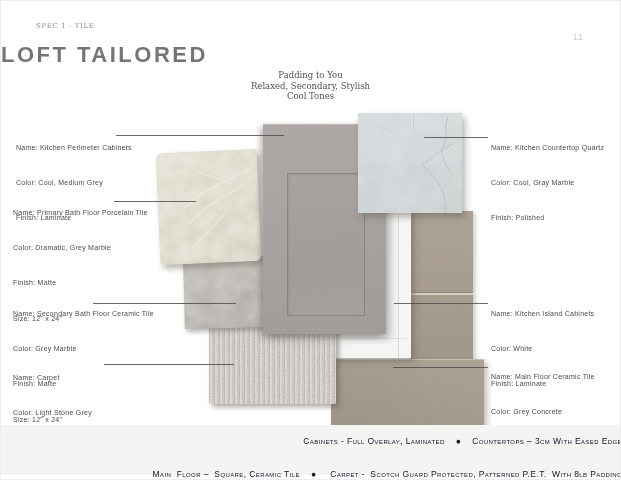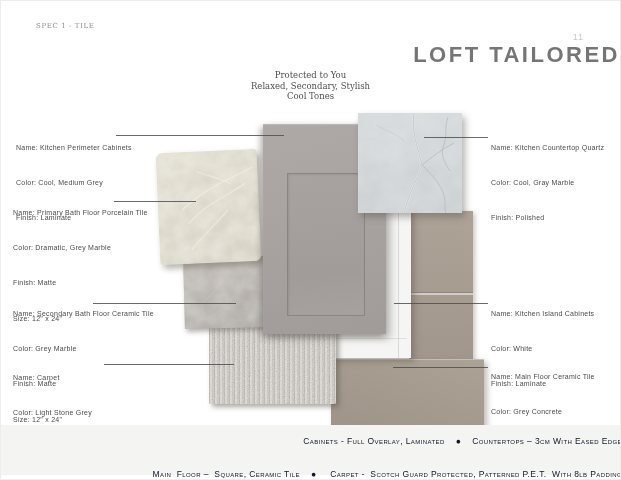--- a/index.html
+++ b/index.html
@@ -14,21 +14,21 @@
     position:absolute; left:35px; top:20px;
     font-family:"DejaVu Serif", serif; font-size:7px; letter-spacing:.6px;
     line-height:11.5px; color:#8f8f8f;
   }
   .spec-head .l2 { color:#6f6f6f; font-size:7.5px; }
   .page-num {
     position:absolute; right:36px; top:31px; color:#c9c9c9;
     font-size:9px; letter-spacing:1px;
   }
   .title {
-    position:absolute; left:0; right:0; top:41px; text-align:right;
+    position:absolute; left:0; right:0; top:41px; text-align:left;
     font-size:22px; font-weight:bold; color:#757575; letter-spacing:2.5px;
   }
   .subtitle {
     position:absolute; left:0; right:0; top:69px; text-align:center;
     font-family:"DejaVu Serif", serif; font-size:8.5px; color:#4f4f4f;
     line-height:10.5px;
   }
 
   
   .swatch { position:absolute; }
@@ -132,21 +132,21 @@
 <body>
 
 <div class="page">
 
   <div class="spec-head">
     <div>SPEC 1 - TILE</div>
   </div>
   <div class="page-num">11</div>
   <div class="title">LOFT TAILORED</div>
   <div class="subtitle">
-    <div>Protected to You</div>
+    <div>Padding to You</div>
     <div>Relaxed, Secondary, Stylish</div>
     <div>Cool Tones</div>
   </div>
 
   <div class="swatch" id="sw-taupe-col" style="background-color: rgb(171, 159, 147);">
     <svg width="64" height="150">
       <filter id="fGrain1">
           <feTurbulence type="fractalNoise" baseFrequency="0.5" numOctaves="2" seed="3"></feTurbulence>
         <feColorMatrix type="matrix" values="0 0 0 0 0.30 0 0 0 0 0.27 0 0 0 0 0.23 0 0 0 0.10 0"></feColorMatrix>
         </filter>

